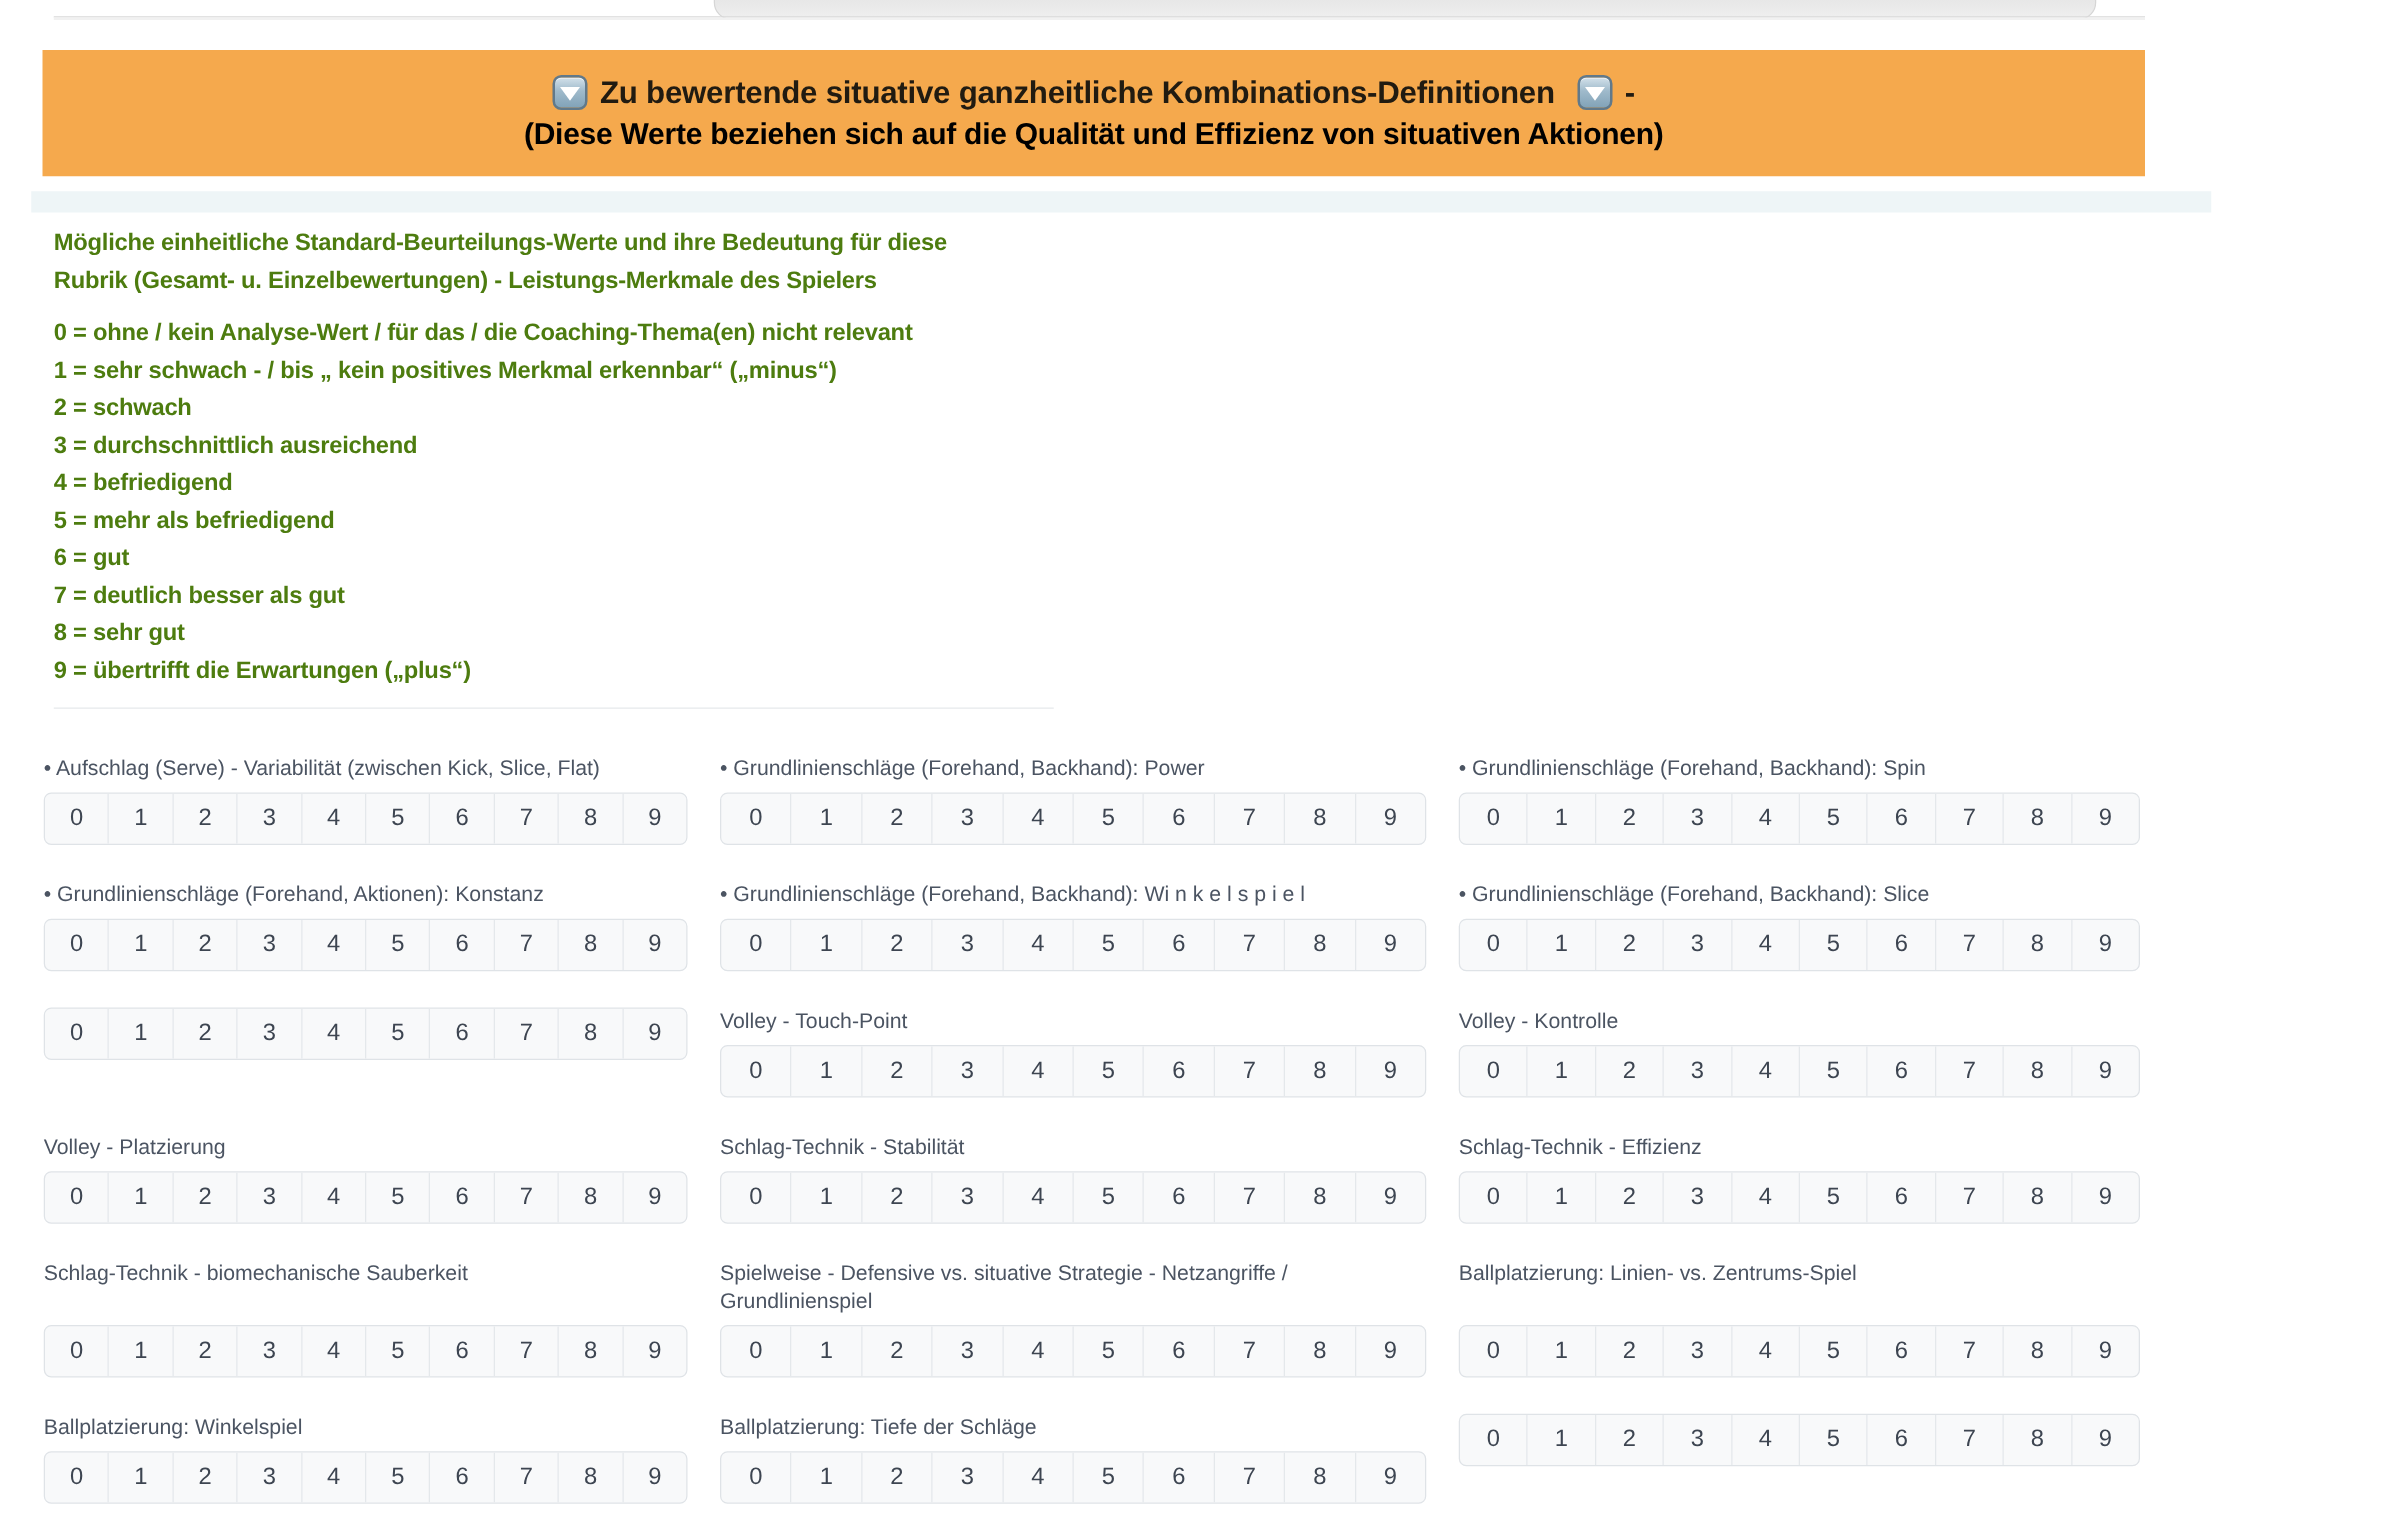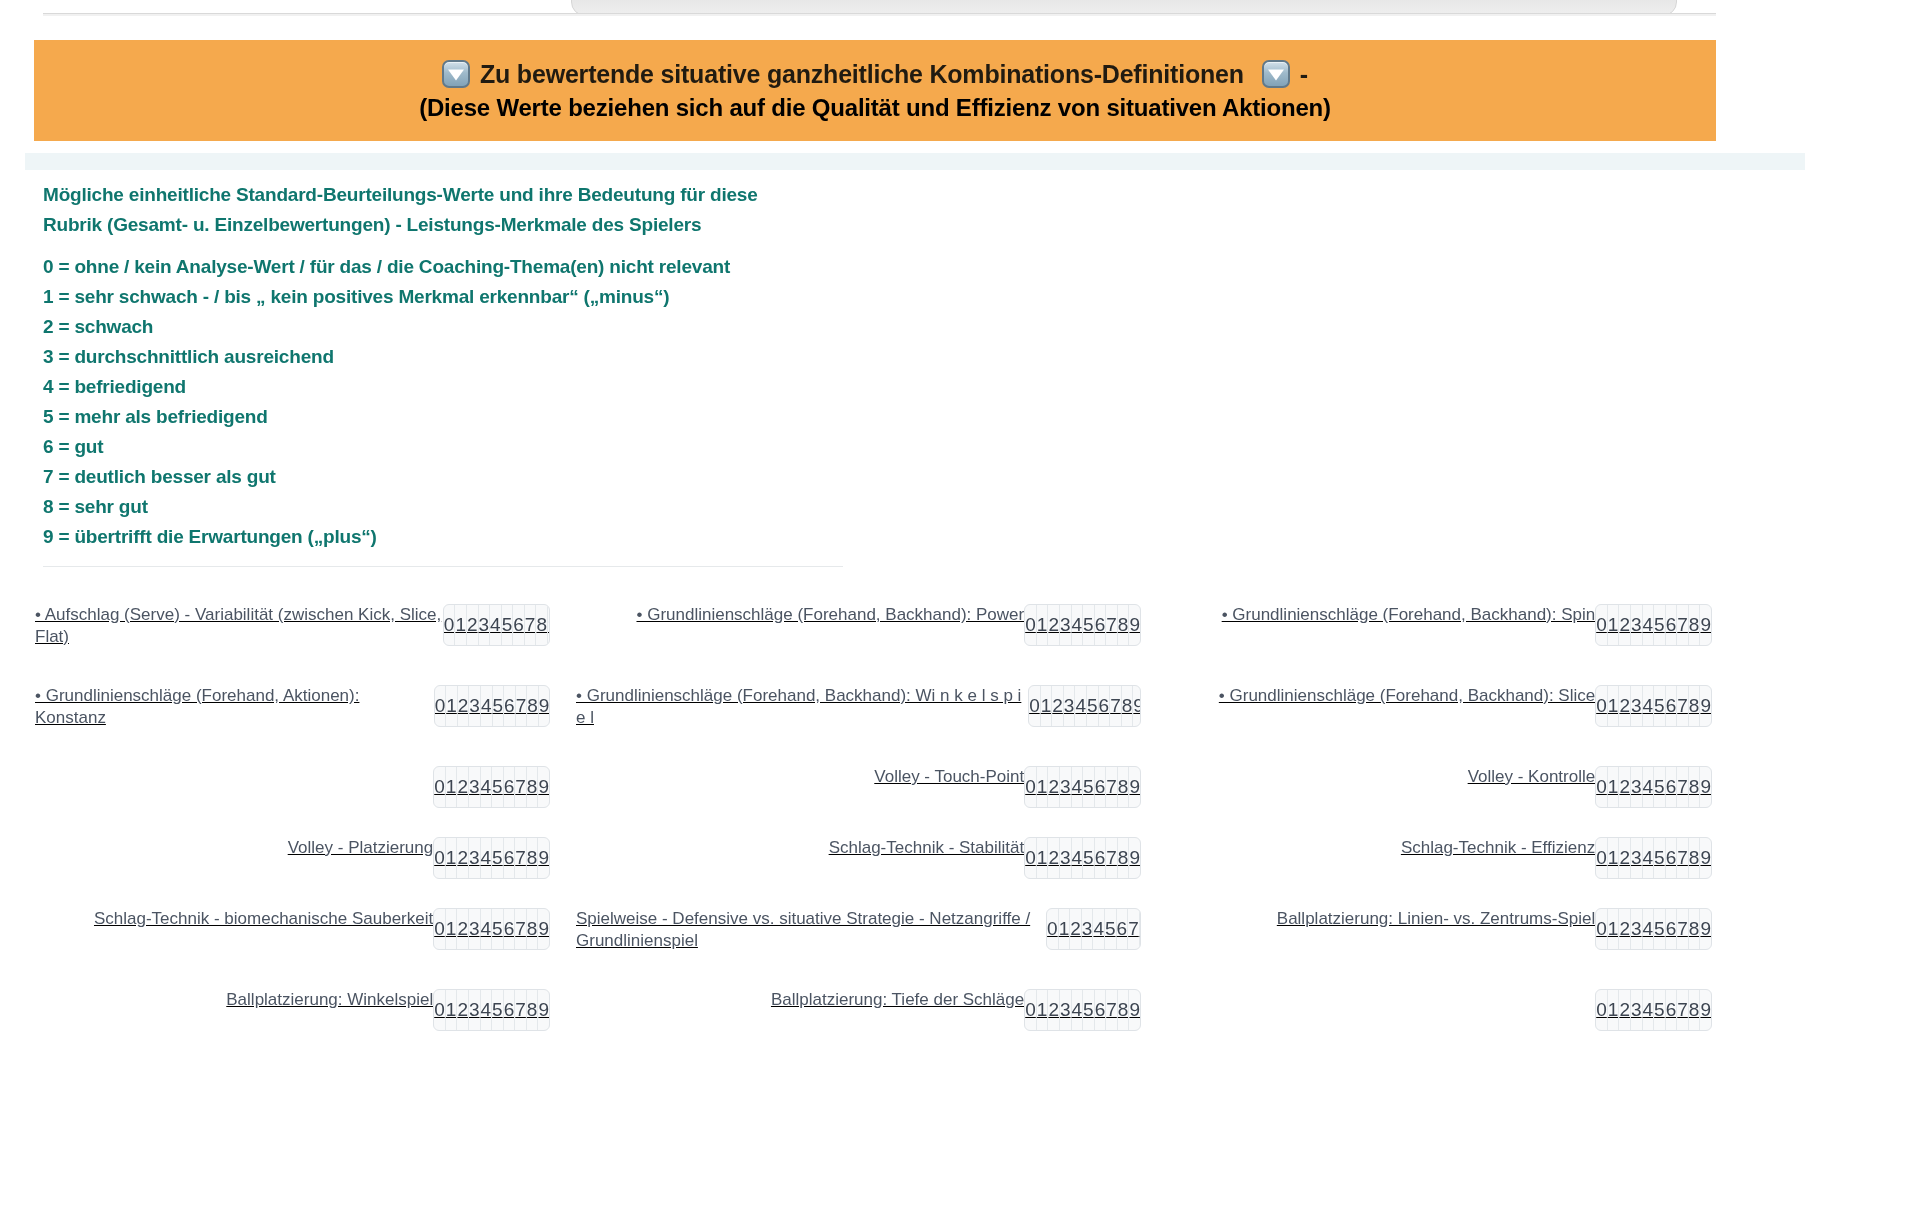--- a/index.html
+++ b/index.html
@@ -1,19 +1,18 @@
 <!DOCTYPE html>
 <html lang="de"><head>
 <meta charset="utf-8">
 <style>
   html,body{margin:0;padding:0;background:#ffffff;}
   .canvas{
     position:relative;width:1769px;height:1210px;background:#ffffff;overflow:hidden;
     font-family:"Liberation Sans","DejaVu Sans",sans-serif;
-    padding-left:36px;
   }
   
   .top-pill{
     position:absolute;left:571px;top:-18px;width:1104px;height:32px;
     background:linear-gradient(180deg,#dedede 0%,#efefef 100%);
     border:1px solid #d6d6d6;border-radius:0 0 14px 14px;
   }
   .top-line{position:absolute;left:43px;top:13px;width:1673px;height:1px;background:#d9d9d9;}
   .top-line2{position:absolute;left:43px;top:14px;width:1673px;height:2px;background:#f1f1f1;}
   
@@ -34,31 +33,31 @@
     box-sizing:border-box;flex:0 0 auto;
   }
   .down-btn::after{
     content:"";position:absolute;left:50%;top:54%;transform:translate(-50%,-50%);
     width:0;height:0;border-left:8px solid transparent;border-right:8px solid transparent;
     border-top:11px solid #ffffff;
   }
   
   .band{position:absolute;left:25px;top:153px;width:1894px;height:17px;background:#eef5f7;}
   
-  .legend{position:absolute;left:43px;top:180px;width:820px;color:#0f766e;}
+  .legend{position:absolute;left:43px;top:180px;width:820px;color:#4d7c0f;}
   .legend-heading{font-size:19px;font-weight:700;line-height:30px;letter-spacing:-0.2px;}
   .legend-entries{margin-top:12px;}
   .legend-entry{font-size:19px;font-weight:700;line-height:30px;letter-spacing:-0.2px;}
   .legend-divider{margin-top:14px;width:800px;height:1px;background:#e6e9eb;}
   
   .grid{
     position:absolute;left:35px;top:604px;width:1680px;
     display:grid;grid-template-columns:515px 565px 545px;column-gap:26px;row-gap:29px;
   }
-  .item{display:flex;flex-direction:row;justify-content:flex-end;text-decoration:underline;}
+  .item{display:flex;flex-direction:column;justify-content:space-between;}
   .item-label{
     font-size:17px;line-height:22px;color:#4b5462;margin-bottom:8px;letter-spacing:0;
   }
   .scale{
     display:flex;height:42px;box-sizing:border-box;background:#f8f9fa;
     border:1px solid #dfe3e7;border-radius:6px;overflow:hidden;
   }
   .scale-btn{
     flex:1 1 0;appearance:none;-webkit-appearance:none;background:transparent;border:none;
     border-left:1px solid #e4e8eb;margin:0;padding:0;cursor:pointer;

